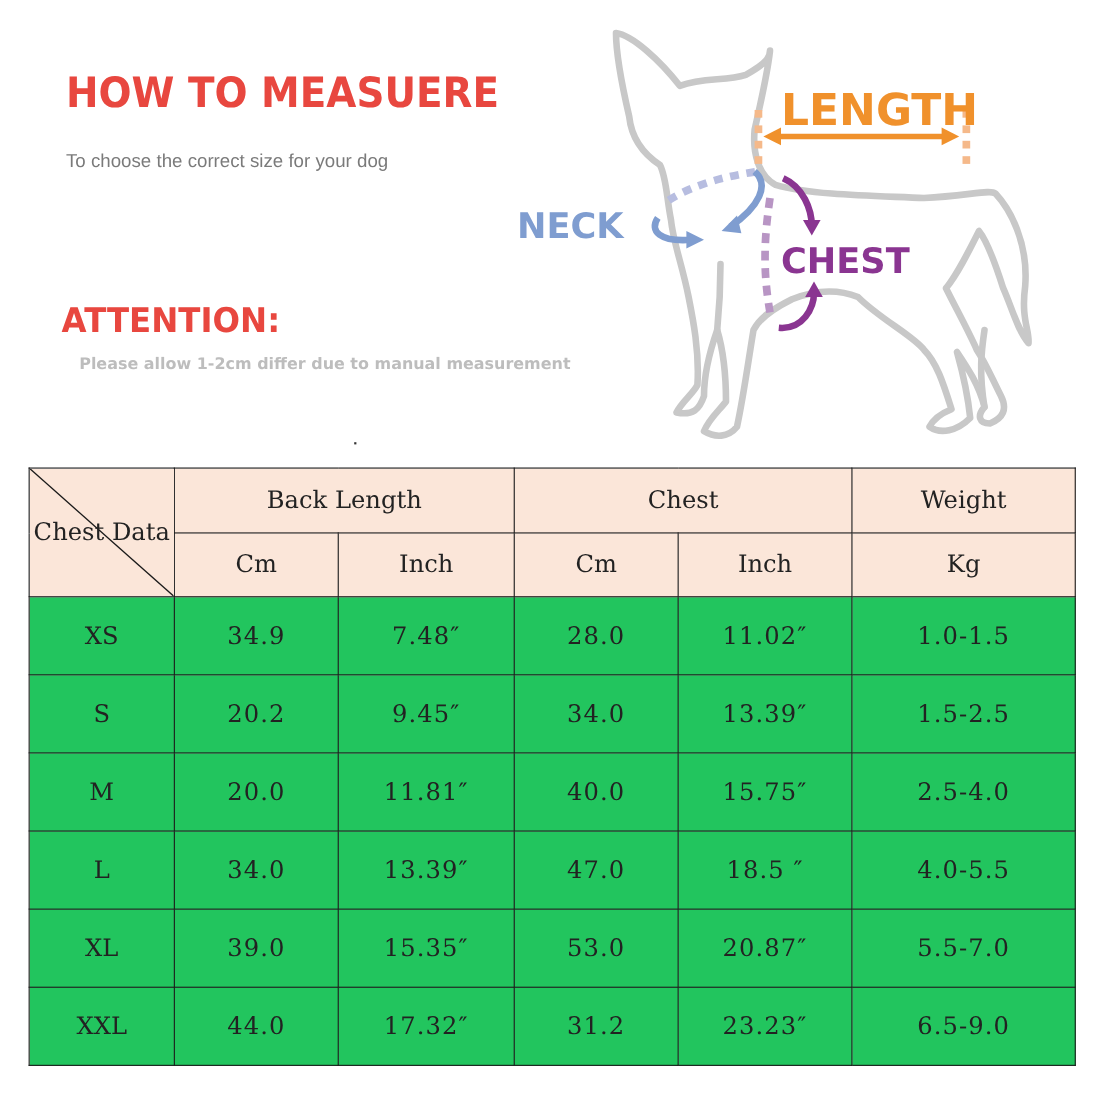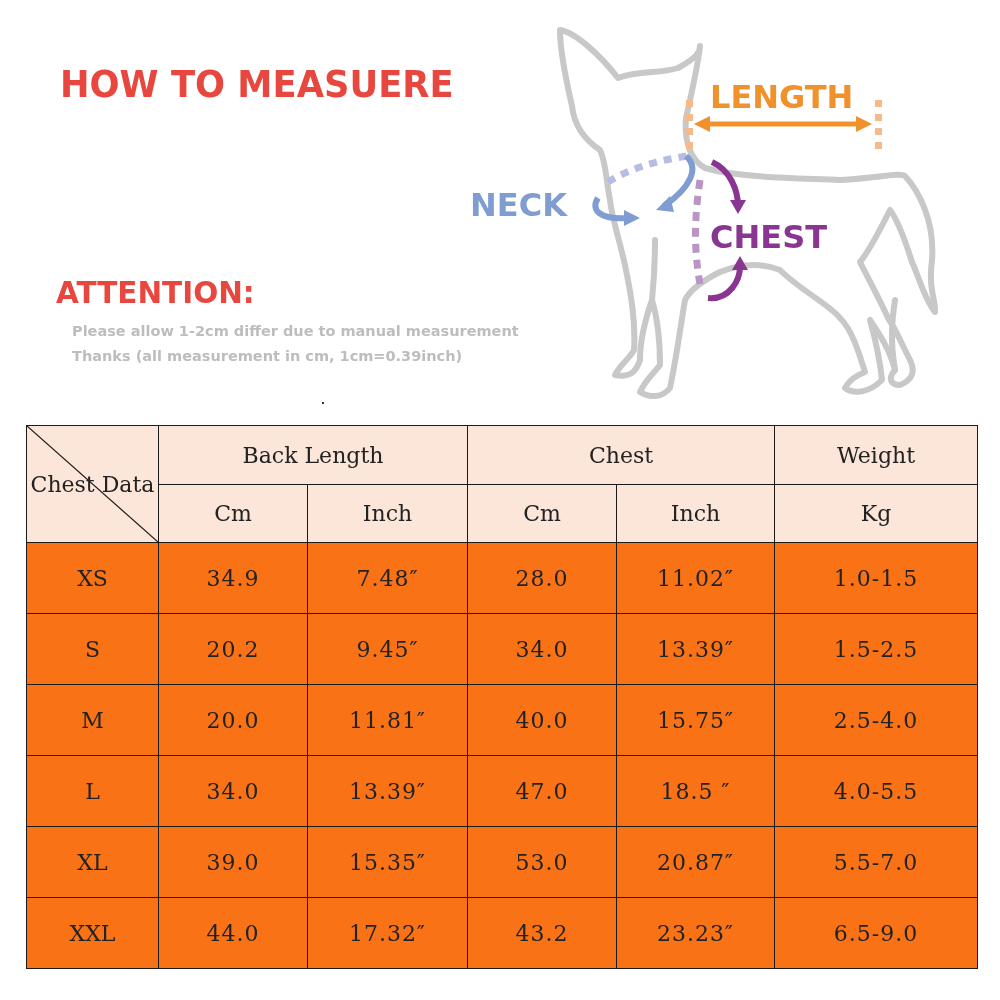--- a/index.html
+++ b/index.html
@@ -5,48 +5,48 @@
   html, body { margin: 0; padding: 0; background: #ffffff; }
   body { width: 1000px; height: 1000px; position: relative; overflow: hidden; font-family: "DejaVu Sans", sans-serif; }
 
   .title-how { position: absolute; left: 60px; top: 62px; font-family: "DejaVu Sans", sans-serif; font-weight: bold; font-size: 38px; letter-spacing: 0px; color: #e8473f; white-space: nowrap; transform: scaleX(0.93); transform-origin: left top; }
   .sub-how { position: absolute; left: 60px; top: 134px; font-family: "Liberation Sans", sans-serif; font-size: 17px; line-height: 25px; color: #7a7a7a; width: 360px; }
   .title-att { position: absolute; left: 56px; top: 274px; font-family: "DejaVu Sans", sans-serif; font-weight: bold; font-size: 31px; color: #e8473f; white-space: nowrap; transform: scaleX(0.95); transform-origin: left top; }
   .att-text { position: absolute; left: 72px; top: 319px; font-family: "DejaVu Sans", sans-serif; font-weight: bold; font-size: 14.5px; line-height: 25px; color: #bdbdbd; white-space: nowrap; width: 450px; overflow: hidden; }
 
   .dog { position: absolute; left: 470px; top: 20px; width: 480px; height: 390px; }
   .lbl { position: absolute; font-family: "DejaVu Sans", sans-serif; font-weight: bold; white-space: nowrap; }
-  .lbl-length { left: 710px; top: 78px; font-size: 32px; color: #f0912c; }
+  .lbl-length { left: 710px; top: 78px; font-size: 40px; color: #f0912c; }
   .lbl-neck { left: 470px; top: 186px; font-size: 32px; color: #7f9dd0; }
   .lbl-chest { left: 710px; top: 218px; font-size: 32px; color: #8a3591; }
 
   .stray-dot { position: absolute; left: 322px; top: 402px; width: 2px; height: 2px; background: #333; }
 
   table.size { position: absolute; left: 26px; top: 425px; border-collapse: collapse; table-layout: fixed; font-family: "DejaVu Serif", "Liberation Serif", serif; color: #222; }
   table.size td { border: 1.5px solid #1a1a1a; text-align: center; vertical-align: middle; padding: 0; font-size: 22px; }
   table.size tr.hdr td { background: #fbe6d9; }
   table.size tr.hdr1 td { height: 58px; text-align: center; }
   table.size tr.hdr2 td { height: 57px; }
-  table.size tr.row td { height: 70px; background: #f97316; }
+  table.size tr.row td { height: 70px; background: #22c55e; }
   .corner { position: relative; overflow: hidden; }
   .corner svg { position: absolute; left: 0; top: 0; width: 100%; height: 100%; }
   .corner span { position: relative; font-size: 22px; }
   .num { letter-spacing: 1px; }
 </style>
 </head>
 <body>
 
 <div class="title-how">HOW TO MEASUERE</div>
 <div class="sub-how">
+  <div>To choose the correct size for your dog</div>
 </div>
 
 <div class="title-att">ATTENTION:</div>
 <div class="att-text">
   <div>Please allow 1-2cm differ due to manual measurement</div>
-  <div>Thanks (all measurement in cm, 1cm=0.39inch)</div>
 </div>
 
 <svg class="dog" viewBox="470 20 480 390" xmlns="http://www.w3.org/2000/svg">
   <g fill="none" stroke="#c8c8c8" stroke-width="6" stroke-linejoin="round" stroke-linecap="round">
 
     <path d="M572 106 C 566 80, 560 50, 560 30 C 575 32, 600 55, 618 78 C 640 70, 660 74, 678 68 C 700 56, 700 50, 700 46 C 698 66, 690 100, 686 118 C 684 140, 690 160, 705 168
              C 740 178, 800 178, 840 180 C 880 178, 900 172, 905 176 C 918 190, 935 220, 932 260 C 928 290, 936 300, 935 312
              C 925 300, 920 280, 912 262 C 905 240, 898 220, 890 210 C 880 230, 870 250, 860 262 C 870 282, 880 300, 888 318
              C 896 330, 900 340, 910 360 C 916 372, 912 380, 900 385 C 890 385, 888 378, 895 370 C 890 350, 880 335, 870 320
              C 875 338, 880 360, 882 380 C 870 392, 855 395, 845 388 C 850 378, 860 374, 865 372 C 858 350, 852 330, 840 318
@@ -164,18 +164,18 @@
     <td class="num">39.0</td>
     <td class="num">15.35″</td>
     <td class="num">53.0</td>
     <td class="num">20.87″</td>
     <td class="num">5.5-7.0</td>
   </tr>
   <tr class="row">
     <td>XXL</td>
     <td class="num">44.0</td>
     <td class="num">17.32″</td>
-    <td class="num">43.2</td>
+    <td class="num">31.2</td>
     <td class="num">23.23″</td>
     <td class="num">6.5-9.0</td>
   </tr>
 </tbody>
   </table>
 
 </body></html>

